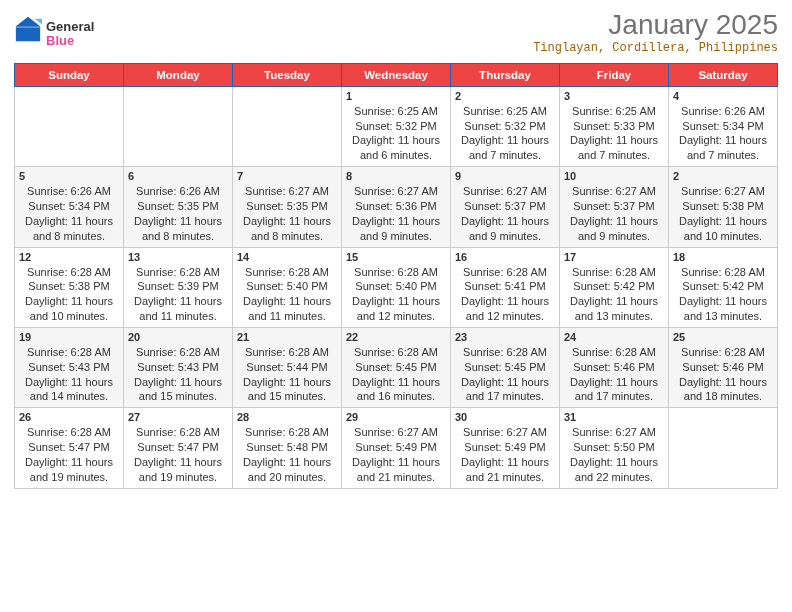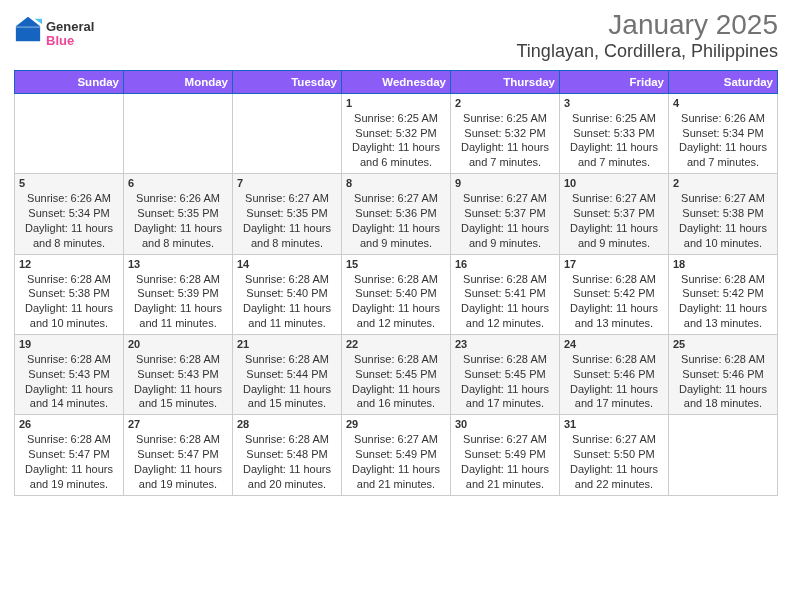--- a/index.html
+++ b/index.html
@@ -51,35 +51,36 @@
     .title-block {
       text-align: right;
     }
     .month-title {
       font-size: 28px;
       font-weight: normal;
       color: #737373;
       line-height: 1.1;
     }
     .location {
-      font-size: 18px;
-      color: #404040;
+      font-size: 12px;
+      color: #a16207;
+      font-family: Liberation Mono, monospace;
     }
     .calendar {
       width: 100%;
       border-collapse: collapse;
       table-layout: fixed;
     }
     .calendar th {
-      background: #8b5cf6;
+      background: #ef4444;
       color: #fff;
       font-size: 11.5px;
       font-weight: bold;
       padding: 5px 4px;
-      text-align: right;
+      text-align: center;
       border: 1px solid #1565c0;
     }
     .calendar td {
       border: 1px solid #ccc;
       vertical-align: top;
       padding: 3px 4px;
       font-size: 9.5px;
       color: #333;
       height: 80px;
       background: #fff;

